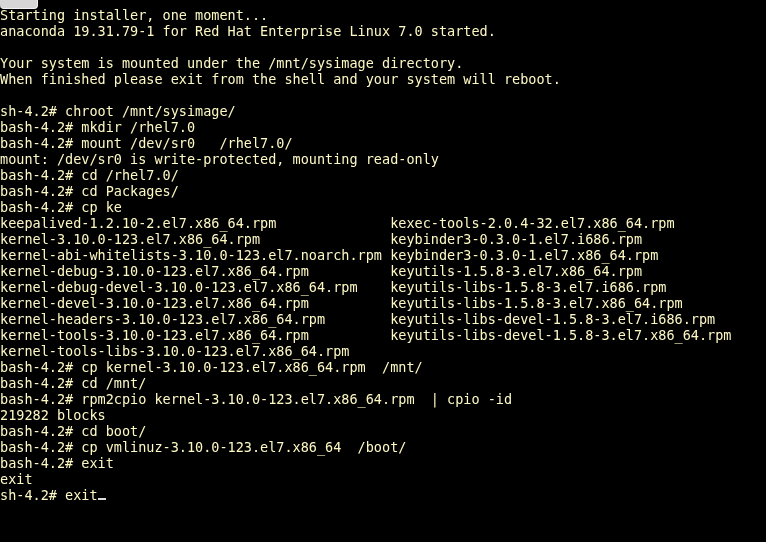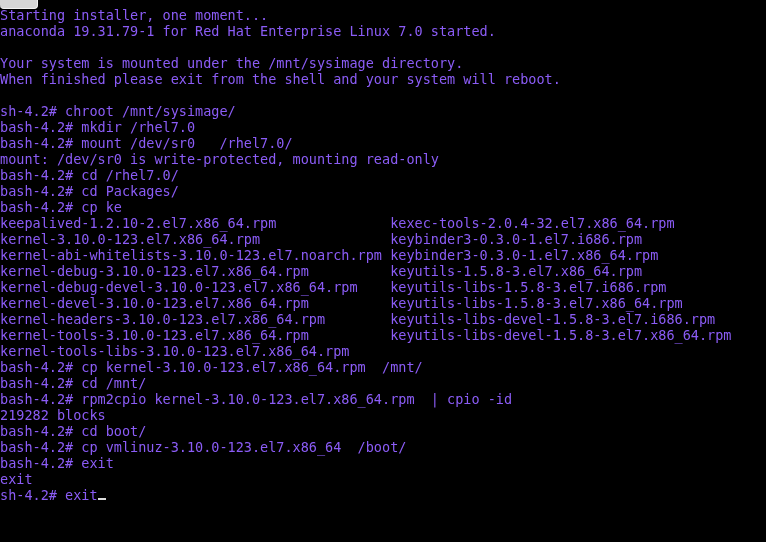--- a/index.html
+++ b/index.html
@@ -54,21 +54,21 @@
     letter-spacing: 0px;
     white-space: pre;
     font-weight: normal;
   }
 
   .term-line {
     display: block;
     height: 16px;
     line-height: 16px;
     white-space: pre;
-    color: #8b5cf6;
+    color: #fef9c3;
     min-height: 16px;
   }
 
   .term-line.blank {
     color: transparent;
   }
 
   
   #cursor-block {
     display: inline-block;

